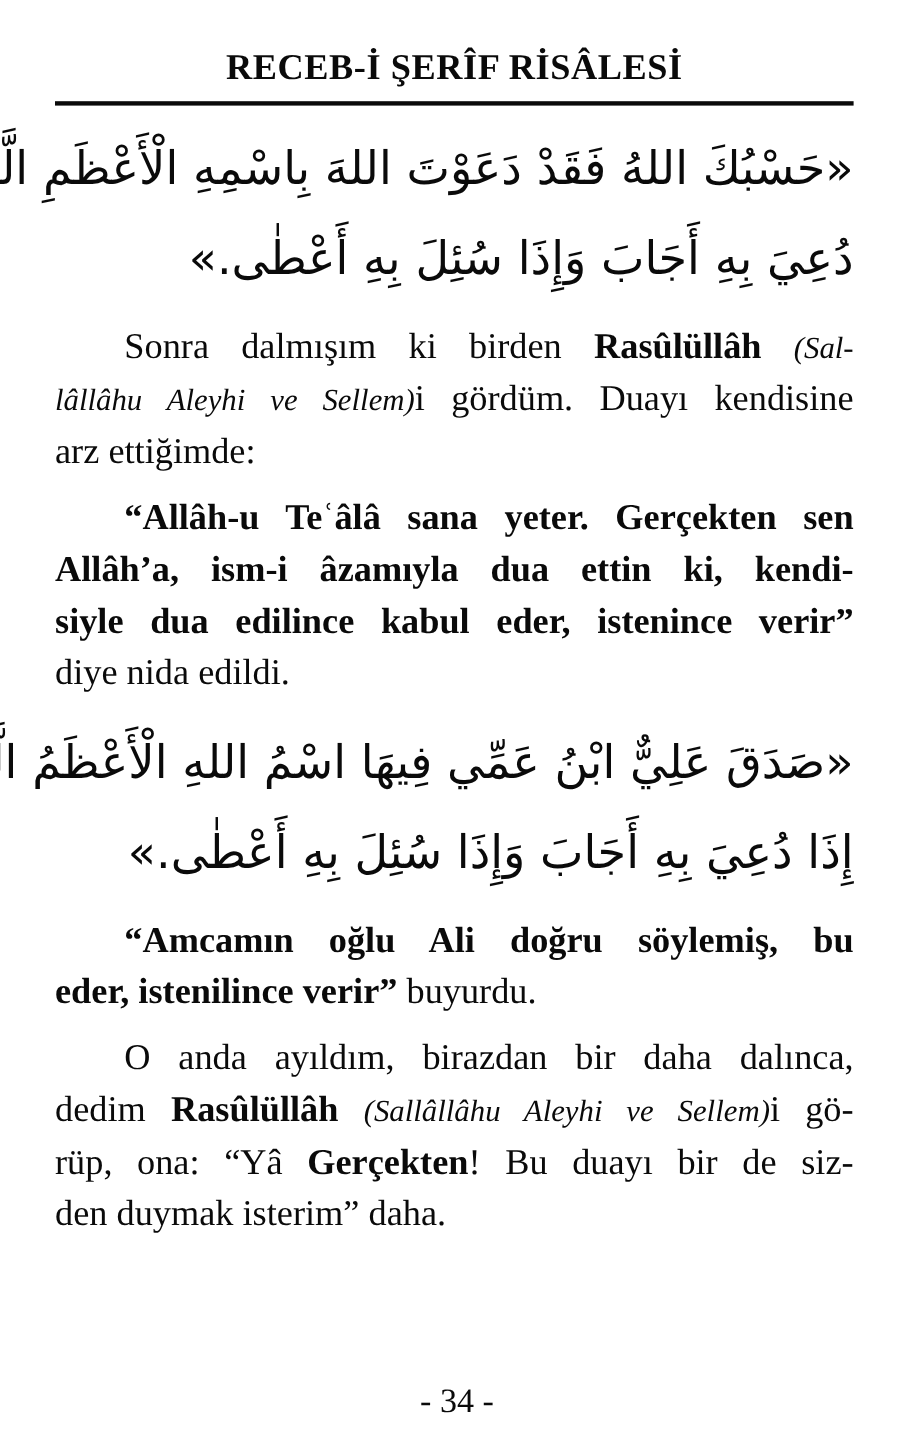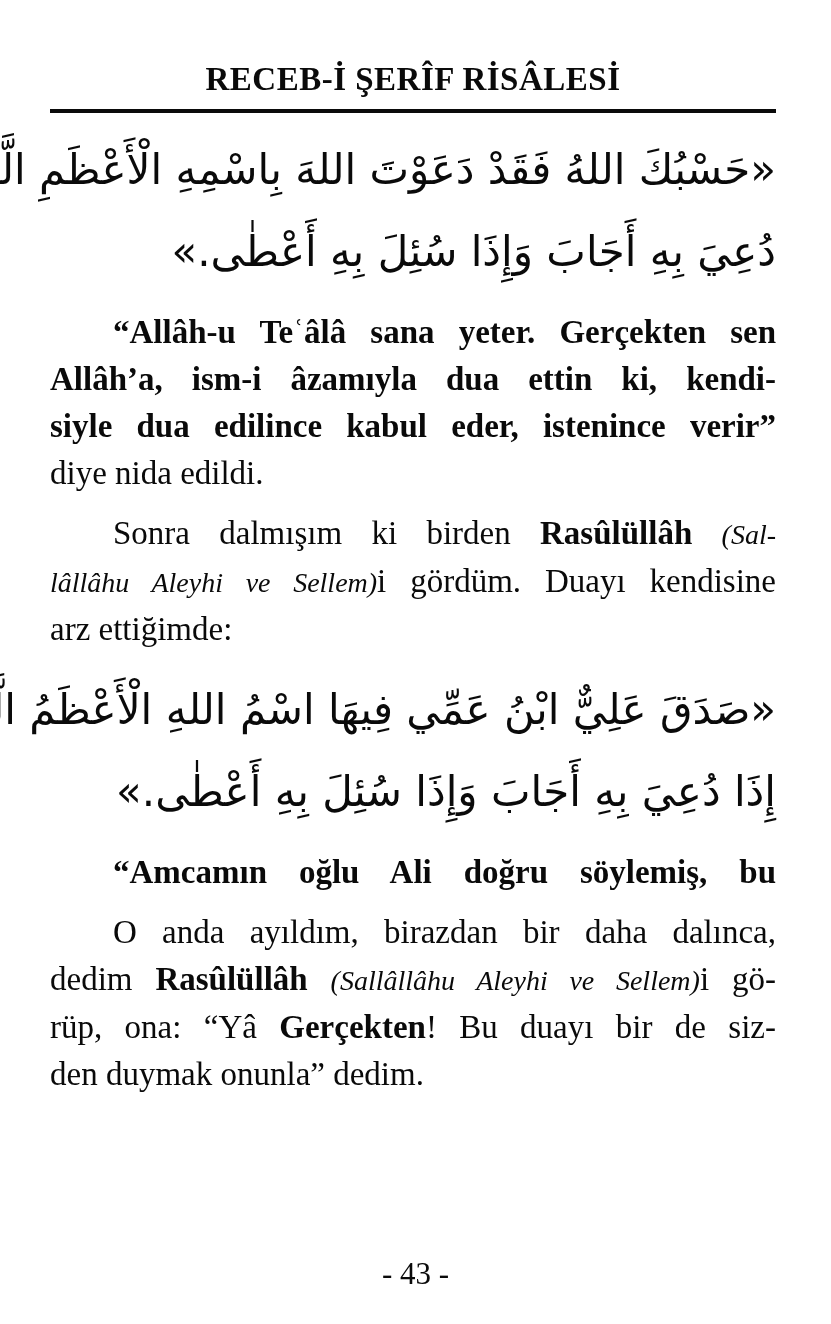--- a/index.html
+++ b/index.html
@@ -6,21 +6,21 @@
   .page {
     position: relative;
     width: 831px;
     height: 1324px;
     margin: 0 auto;
     background: #ffffff;
     color: #0a0a0a;
     overflow: hidden;
     font-family: "Liberation Serif", serif;
   }
-  .content { padding: 57px 55px 0 50px; }
+  .content { padding: 40px 55px 0 50px; }
 
   
   .header-title {
     text-align: center;
     font-weight: bold;
     font-size: 33px;
     line-height: 44px;
     letter-spacing: 0.5px;
     white-space: nowrap;
   }
@@ -74,39 +74,40 @@
     <div class="header">
       <div class="header-title">RECEB-İ ŞERÎF RİSÂLESİ</div>
       <div class="header-rule"></div>
     </div>
     <div id="sections">
         <div class="arabic">
           <div class="arline justify">«حَسْبُكَ اللهُ فَقَدْ دَعَوْتَ اللهَ بِاسْمِهِ الْأَعْظَمِ الَّذِي إِذَا</div>
           <div class="arline center">دُعِيَ بِهِ أَجَابَ وَإِذَا سُئِلَ بِهِ أَعْطٰى.»</div>
         </div>
         <div class="para">
+          <div class="pline just indent"><span class="seg regular">Sonra dalmışım ki birden </span><span class="seg bold">Rasûlüllâh </span><span class="seg italic">(Sal-</span></div>
+          <div class="pline just"><span class="seg italic">lâllâhu Aleyhi ve Sellem)</span><span class="seg regular">i gördüm. Duayı kendisine</span></div>
+          <div class="pline"><span class="seg regular">arz ettiğimde:</span></div>
+        </div>
+        <div class="para">
           <div class="pline just indent"><span class="seg bold">“Allâh-u Teʿâlâ sana yeter. Gerçekten sen</span></div>
           <div class="pline just"><span class="seg bold">Allâh’a, ism-i âzamıyla dua ettin ki, kendi-</span></div>
           <div class="pline just"><span class="seg bold">siyle dua edilince kabul eder, istenince verir”</span></div>
           <div class="pline"><span class="seg regular">diye nida edildi.</span></div>
-        </div>
-        <div class="para">
-          <div class="pline just indent"><span class="seg regular">Sonra dalmışım ki birden </span><span class="seg bold">Rasûlüllâh </span><span class="seg italic">(Sal-</span></div>
-          <div class="pline just"><span class="seg italic">lâllâhu Aleyhi ve Sellem)</span><span class="seg regular">i gördüm. Duayı kendisine</span></div>
-          <div class="pline"><span class="seg regular">arz ettiğimde:</span></div>
         </div>
         <div class="arabic">
           <div class="arline justify">«صَدَقَ عَلِيٌّ ابْنُ عَمِّي فِيهَا اسْمُ اللهِ الْأَعْظَمُ الَّذِي</div>
           <div class="arline center">إِذَا دُعِيَ بِهِ أَجَابَ وَإِذَا سُئِلَ بِهِ أَعْطٰى.»</div>
         </div>
         <div class="para">
           <div class="pline just indent"><span class="seg bold">“Amcamın oğlu Ali doğru söylemiş, bu</span></div>
+          <div class="pline"><span class="seg bold">eder, istenilince verir”</span><span class="seg regular"> buyurdu.</span></div>
         </div>
         <div class="para">
           <div class="pline just indent"><span class="seg regular">O anda ayıldım, birazdan bir daha dalınca,</span></div>
           <div class="pline just"><span class="seg regular">dedim </span><span class="seg bold">Rasûlüllâh </span><span class="seg italic">(Sallâllâhu Aleyhi ve Sellem)</span><span class="seg regular">i gö-</span></div>
           <div class="pline just"><span class="seg regular">rüp, ona: “Yâ </span><span class="seg bold">Gerçekten</span><span class="seg regular">! Bu duayı bir de siz-</span></div>
-          <div class="pline"><span class="seg regular">den duymak onunla” dedim.</span></div>
+          <div class="pline"><span class="seg regular">den duymak isterim” daha.</span></div>
         </div>
       </div>
   </div>
-  <div class="page-number">- 43 -</div>
+  <div class="page-number">- 34 -</div>
 </div>
 
 </body></html>

